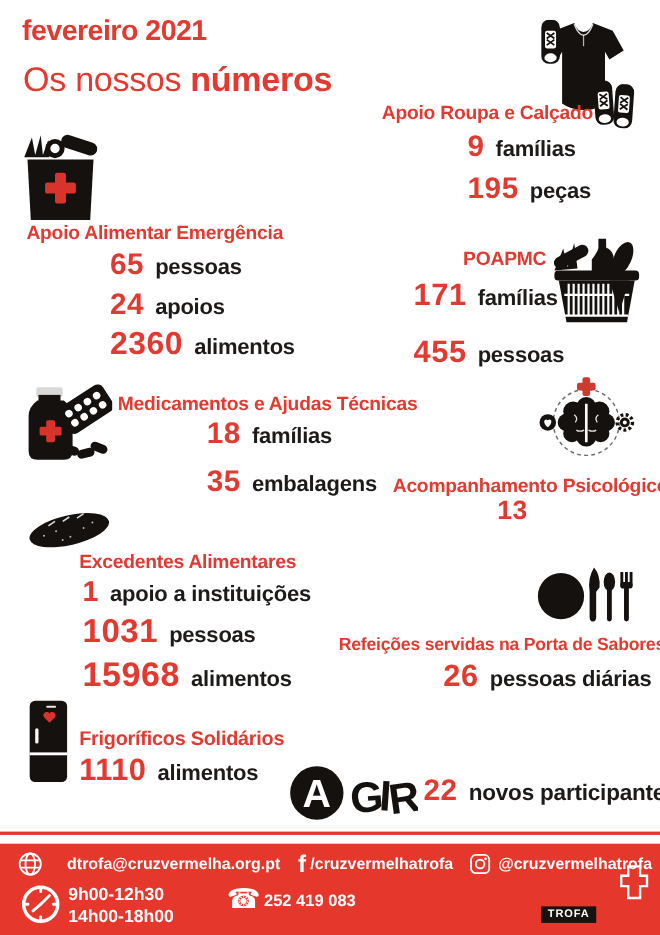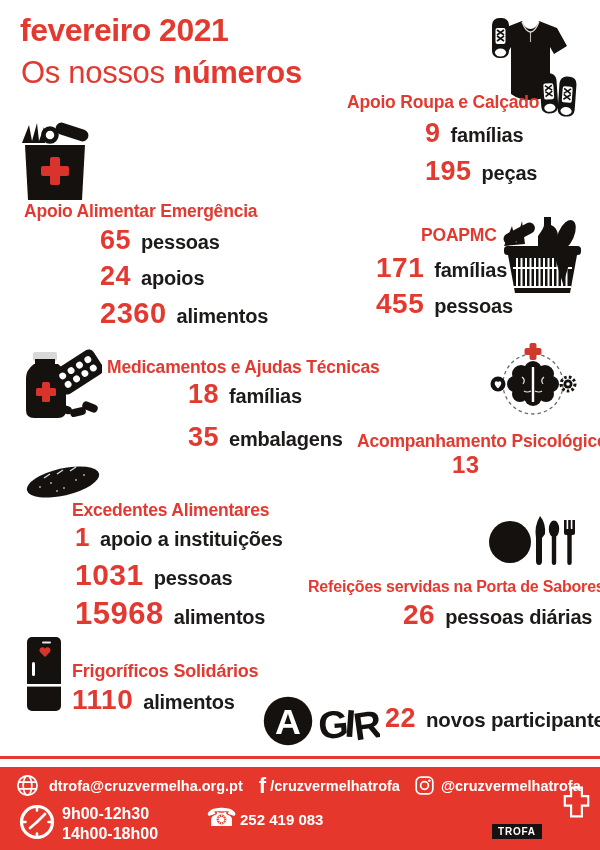--- a/index.html
+++ b/index.html
@@ -7,37 +7,37 @@
     --footer-red:#e6372c;
     --ink:#1d1b19;
     --icon:#15110f;
   }
   *{box-sizing:border-box;}
   body{margin:0;background:#fff;font-family:"Liberation Sans",sans-serif;}
   .page{position:relative;width:600px;height:850px;background:#fff;overflow:hidden;}
 
   .abs{position:absolute;}
 
-  .title1{font-size:32px;font-weight:bold;color:var(--red);letter-spacing:-0.5px;}
+  .title1{font-size:26px;font-weight:bold;color:var(--red);letter-spacing:-0.5px;}
   .title2{font-size:31px;color:var(--red);letter-spacing:-0.3px;}
   .title2 .bold{font-weight:bold;}
 
   .sec-label{font-size:17.5px;font-weight:bold;color:var(--red);letter-spacing:-0.2px;white-space:nowrap;}
   .sec-label.sm{font-size:16px;}
 
   .stat{display:flex;align-items:baseline;white-space:nowrap;}
   .v{color:var(--red);font-weight:bold;letter-spacing:0.5px;}
   .u{color:var(--ink);font-weight:bold;font-size:20px;margin-left:10px;letter-spacing:-0.2px;}
   .v27{font-size:27px;} .v26{font-size:26px;} .v28{font-size:28px;}
   .v29{font-size:29px;} .v30{font-size:30px;} .v31{font-size:31px;} .v24{font-size:24px;text-align:center;}
 
   .footer-line{left:0;top:756px;width:600px;height:3px;background:var(--footer-red);}
   .footer{left:0;top:767px;width:600px;height:83px;background:var(--footer-red);color:#fff;}
   .f-row1{position:absolute;left:16px;top:7px;display:flex;align-items:center;font-size:14.5px;font-weight:bold;}
-  .f-email{margin-left:10px;text-align:center;}
+  .f-email{margin-left:22px;text-align:center;}
   .f-fglyph{margin-left:16px;font-size:22px;font-weight:bold;line-height:1;}
   .f-fb{margin-left:4px;}
   .f-insta-icon{margin-left:15px;display:flex;}
   .f-insta{margin-left:7px;}
   .f-hours{position:absolute;left:62px;top:37px;font-size:16px;font-weight:bold;line-height:1.22;}
   .f-phone-glyph{position:absolute;left:206px;top:38px;font-size:25px;line-height:1;}
   .f-phone{position:absolute;left:240px;top:44px;font-size:15px;font-weight:bold;}
   .f-org{position:absolute;left:468px;top:34px;width:94px;text-align:right;color:#2d0d0b;
          font-size:10px;font-weight:bold;line-height:1.25;letter-spacing:0.4px;}
   .f-badge{position:absolute;left:492px;top:57px;background:#161210;color:#fff;font-size:10px;
@@ -110,21 +110,21 @@
     <ellipse cx="66" cy="25" rx="8" ry="16" transform="rotate(24 66 25)" fill="#15110f"></ellipse>
     <rect x="4" y="36" width="77" height="9" rx="3.5" fill="#15110f"></rect>
     <path d="M8 45 L77 45 L70 83 L15 83 Z" fill="#15110f"></path>
     <g stroke="#fff" stroke-width="2">
       <path d="M17 48 V77 M21.5 48 V77 M26 48 V77 M30.5 48 V77 M35 48 V77 M39.5 48 V77 M44 48 V77 M48.5 48 V77 M53 48 V77 M57.5 48 V77 M62 48 V77 M66.5 48 V77"></path>
       <path d="M13 58 H72 M13 77 H71"></path>
     </g>
     <path d="M54 45 L72 45 L63 74 Z" fill="#15110f"></path>
   </svg>
   <div class="abs" style="left:376px;top:252px;">
-    <div class="stat" style="margin-bottom:4px;">
+    <div class="stat" style="margin-bottom:20px;">
       <span class="v v28">171</span>
       <span class="u">famílias</span>
     </div>
     <div class="stat">
       <span class="v v28">455</span>
       <span class="u">pessoas</span>
     </div>
   </div>
 
   <svg class="abs" style="left:20px;top:348px;" width="82" height="80" viewBox="0 0 82 80">

